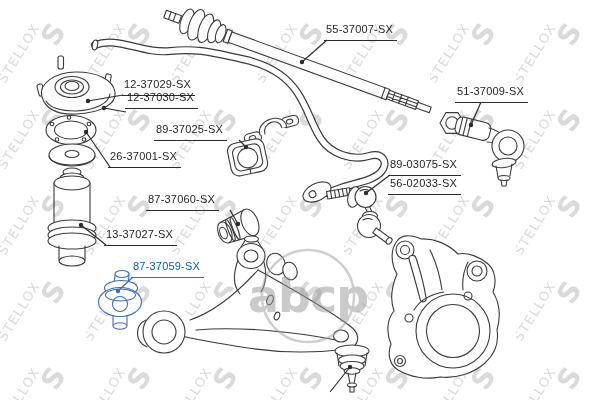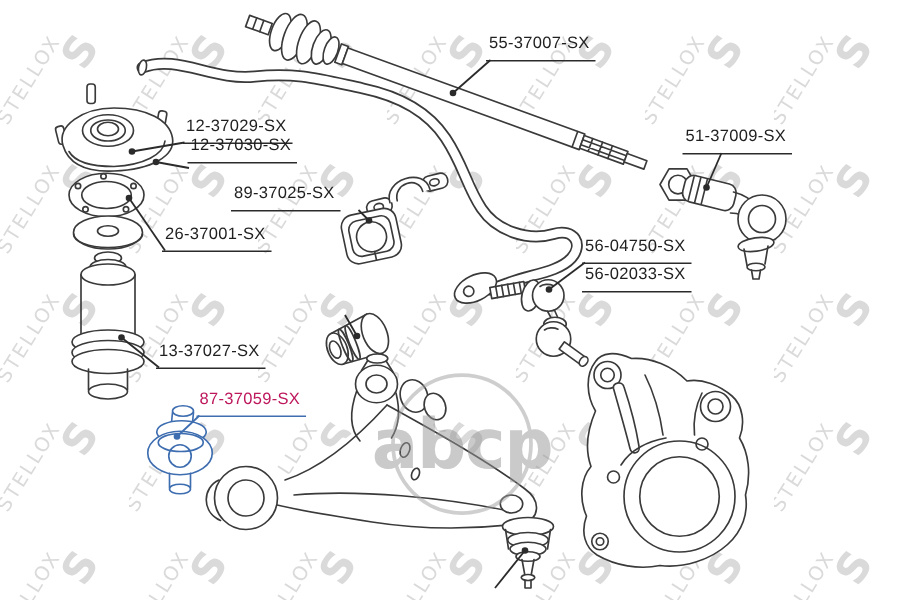--- a/index.html
+++ b/index.html
@@ -10,21 +10,21 @@
   #stage svg{position:absolute;left:0;top:0;}
   .lbl{
     position:absolute;
     font-size:11px;line-height:17px;
     color:#1f1f1f;
     padding:0 4px 2px 2px;
     border-bottom:1.6px solid #2b2b2b;
     white-space:nowrap;
     letter-spacing:.2px;
   }
-  .lbl.blue{color:#be185d;border-bottom-color:#3e6db0;}
+  .lbl.blue{color:#0369a1;border-bottom-color:#3e6db0;}
 </style>
 </head>
 <body>
 
 <div id="stage">
 
 <svg width="600" height="400" viewBox="0 0 600 400">
   <defs>
     <pattern id="wm" width="86" height="86" patternUnits="userSpaceOnUse">
       <g fill="#dadada" font-family="'DejaVu Sans',sans-serif">
@@ -259,19 +259,20 @@
     <line x1="330" y1="392" x2="350" y2="367"></line>  
         <circle cx="350" cy="367" r="2.2" stroke="none"></circle>
   </g>
 </svg>
 
 <div class="lbl" style="left:324px;top:21px">55-37007-SX</div>
 <div class="lbl" style="left:122px;top:76px">12-37029-SX</div>
 <div class="lbl" style="left:125px;top:89px">12-37030-SX</div>
 <div class="lbl" style="left:154px;top:121px">89-37025-SX</div>
 <div class="lbl" style="left:108px;top:148px">26-37001-SX</div>
+<div class="lbl" style="left:146px;top:191px">87-37060-SX</div>
 <div class="lbl" style="left:104px;top:226px">13-37027-SX</div>
 <div class="lbl blue" style="left:131px;top:258px">87-37059-SX</div>
-<div class="lbl" style="left:388px;top:156px">56-04750-SX</div>
+<div class="lbl" style="left:388px;top:156px">89-03075-SX</div>
 <div class="lbl" style="left:388px;top:175px">56-02033-SX</div>
 <div class="lbl" style="left:455px;top:83px">51-37009-SX</div>
 
 </div>
 
 </body></html>

